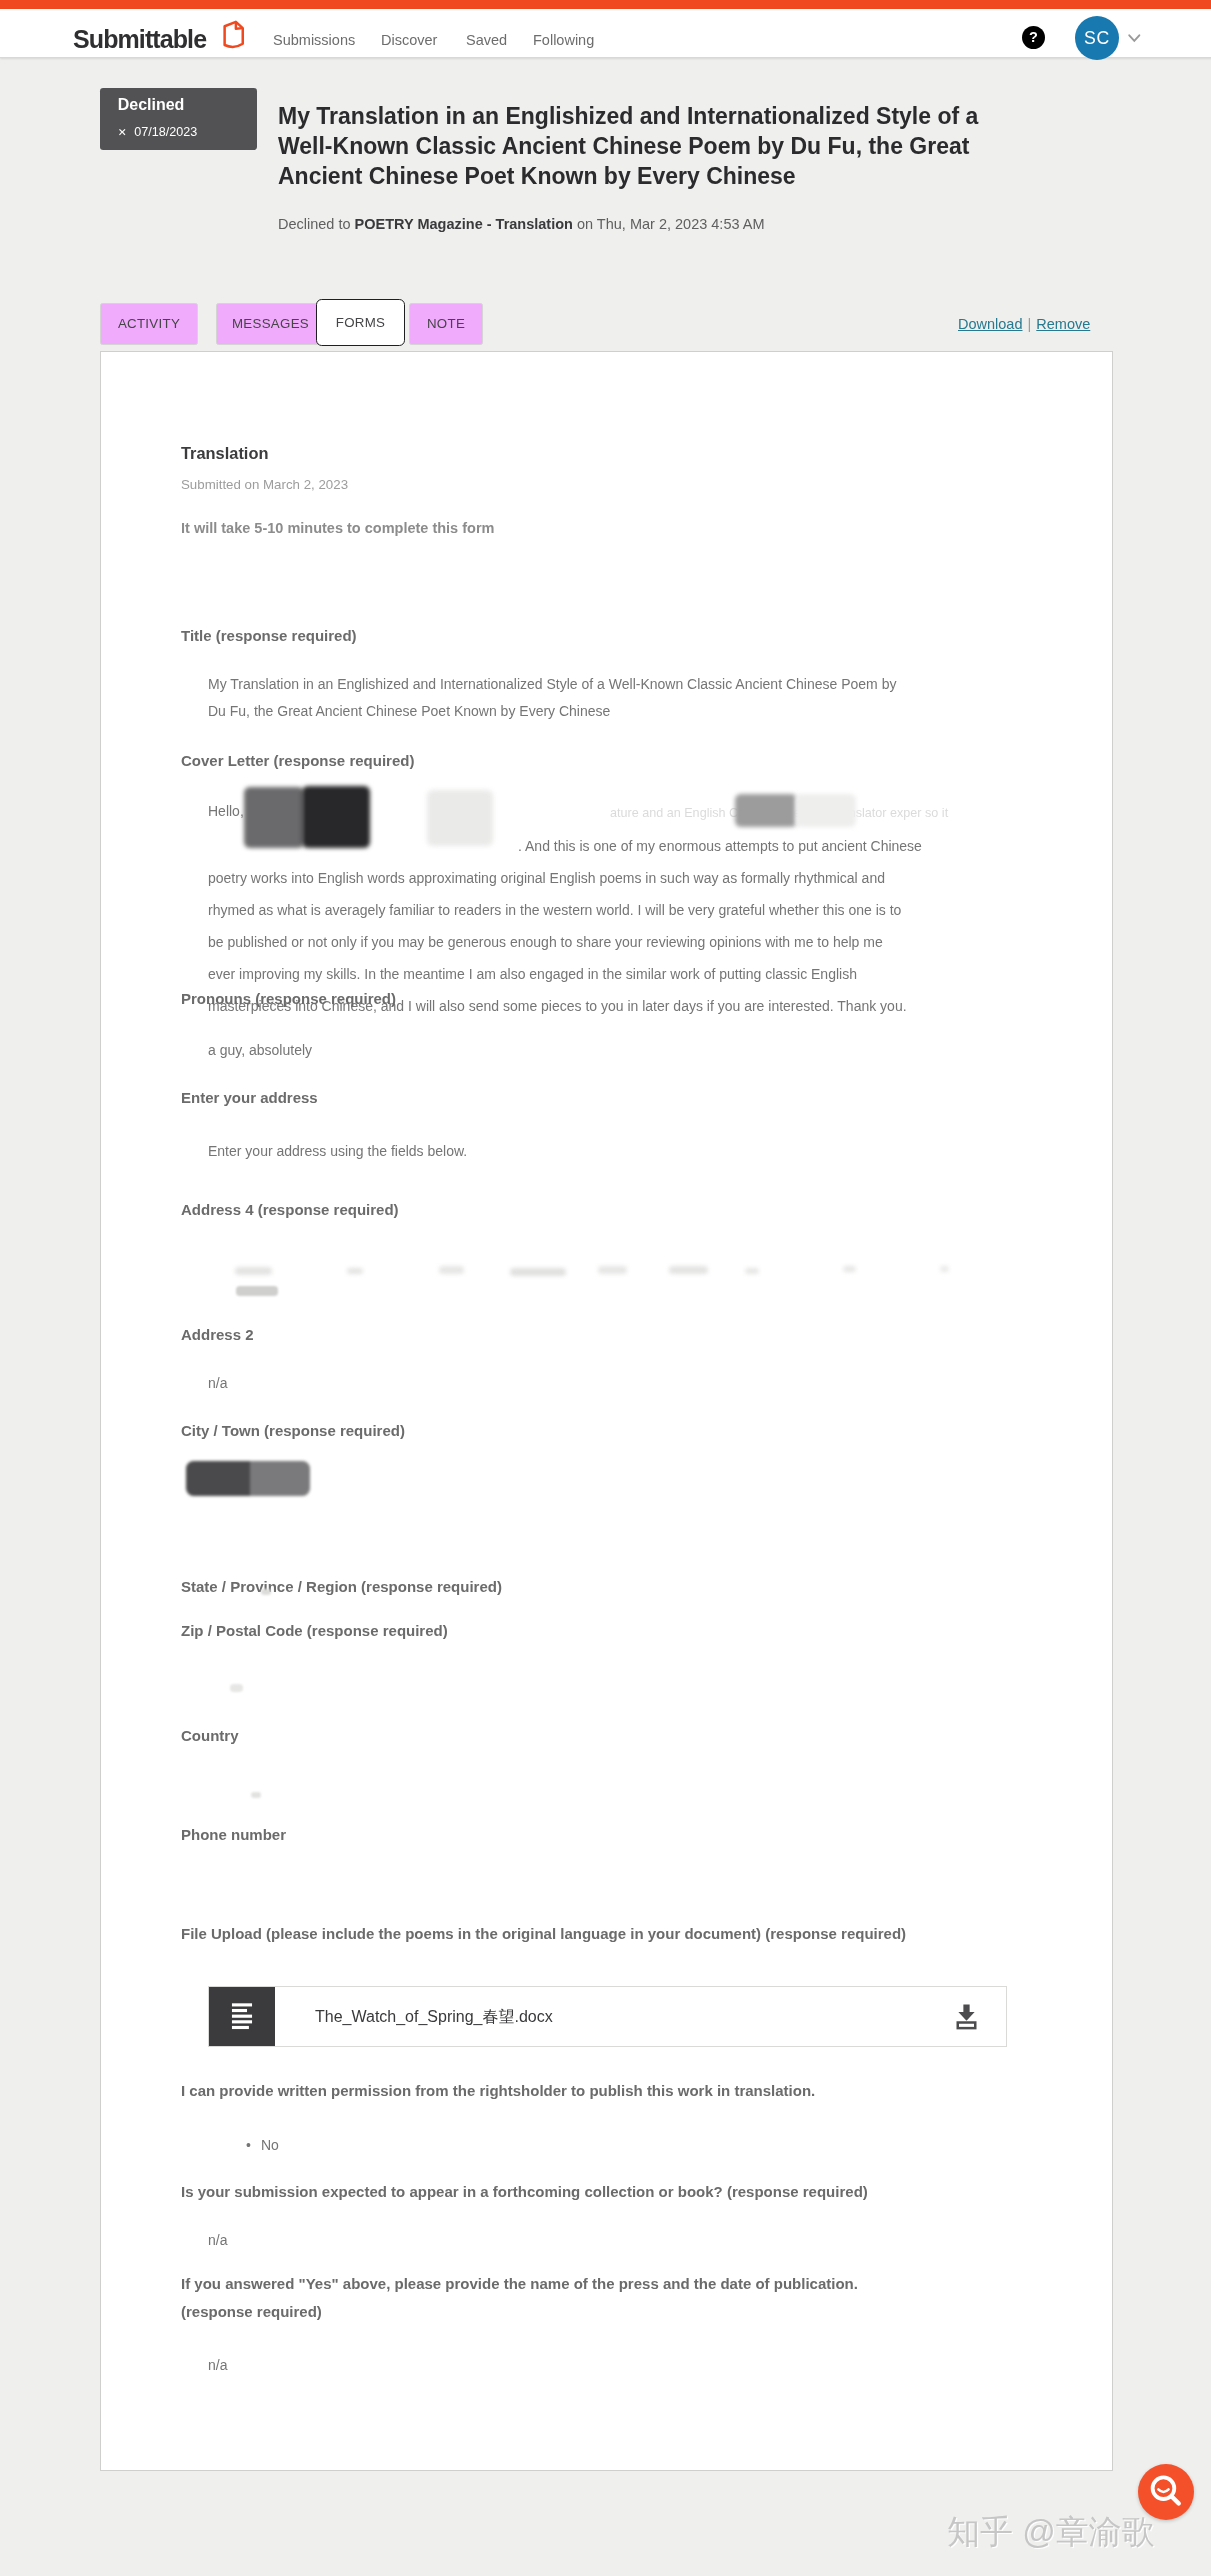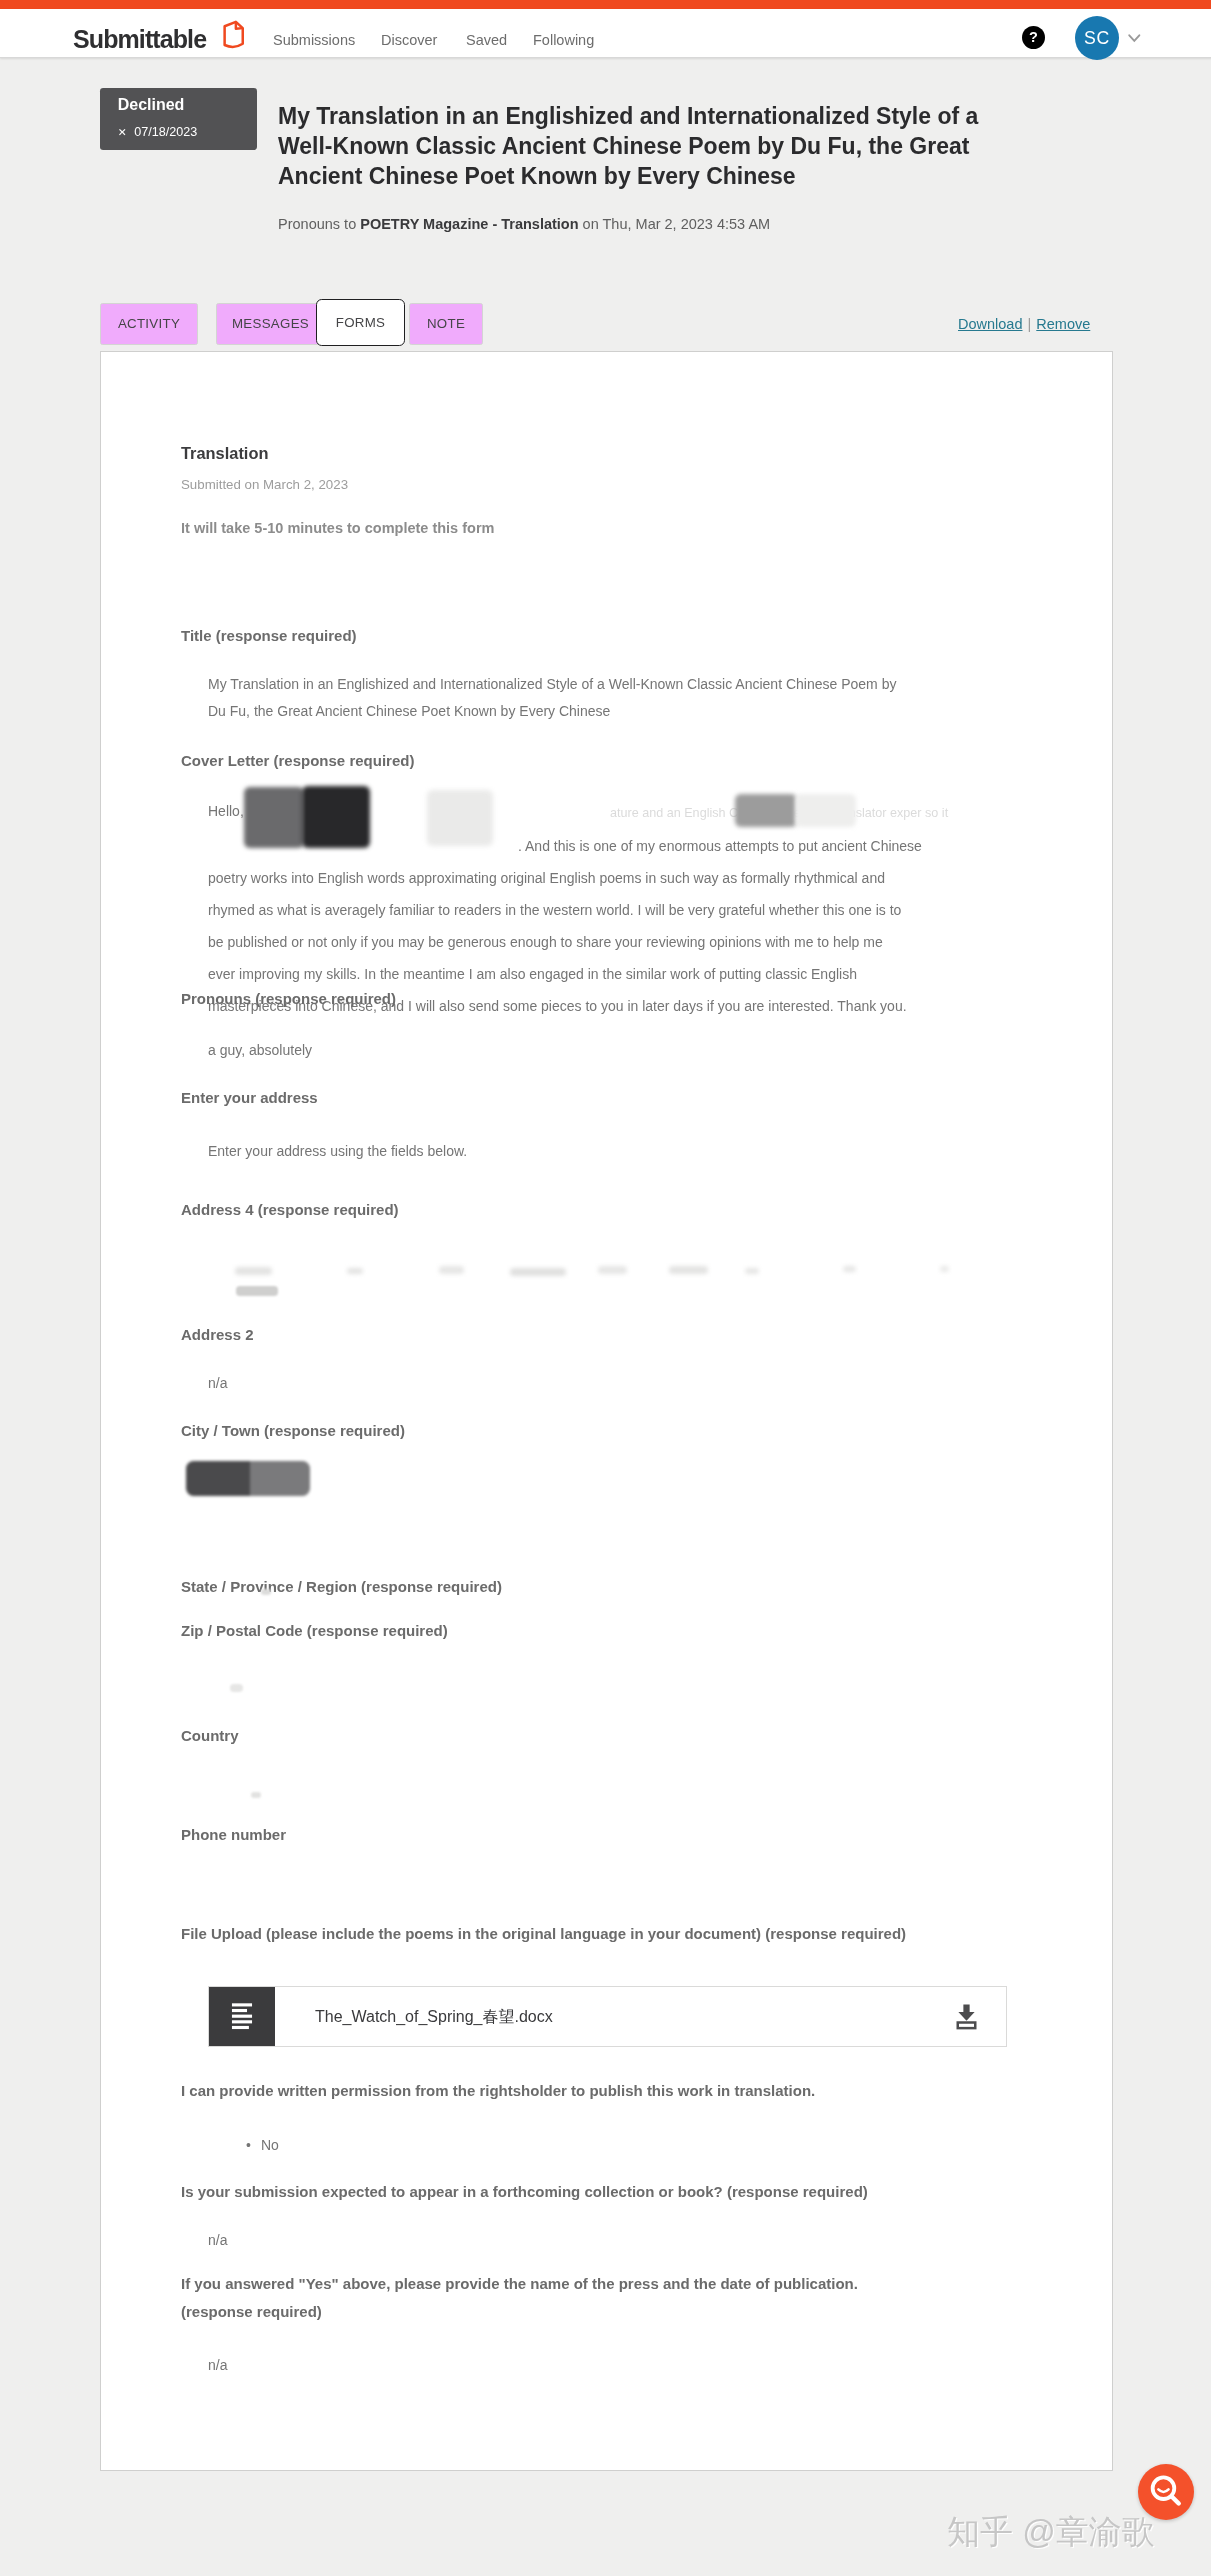--- a/index.html
+++ b/index.html
@@ -90,21 +90,21 @@
   <div class="badge">
     <span class="blabel">Declined</span>
     <span class="brow">
       <span class="bx">✕</span><span>07/18/2023</span>
     </span>
   </div>
   <div class="ptitle">My Translation in an Englishized and Internationalized Style of a
 Well-Known Classic Ancient Chinese Poem by Du Fu, the Great
 Ancient Chinese Poet Known by Every Chinese</div>
   <div class="subline">
-    <span>Pronouns to </span><b>POETRY Magazine - Translation</b><span> on Thu, Mar 2, 2023 4:53 AM</span>
+    <span>Declined to </span><b>POETRY Magazine - Translation</b><span> on Thu, Mar 2, 2023 4:53 AM</span>
   </div>
 
   <div class="tab" style="left:100px;width:96px;">ACTIVITY</div>
   <div class="tab" style="left:216px;width:107px;">MESSAGES</div>
   <div class="tab active" style="left:316px;width:87px;">FORMS</div>
   <div class="tab" style="left:409px;width:72px;">NOTE</div>
   <div class="actions">
     <a>Download</a><span class="sep">|</span><a>Remove</a>
   </div>
 

